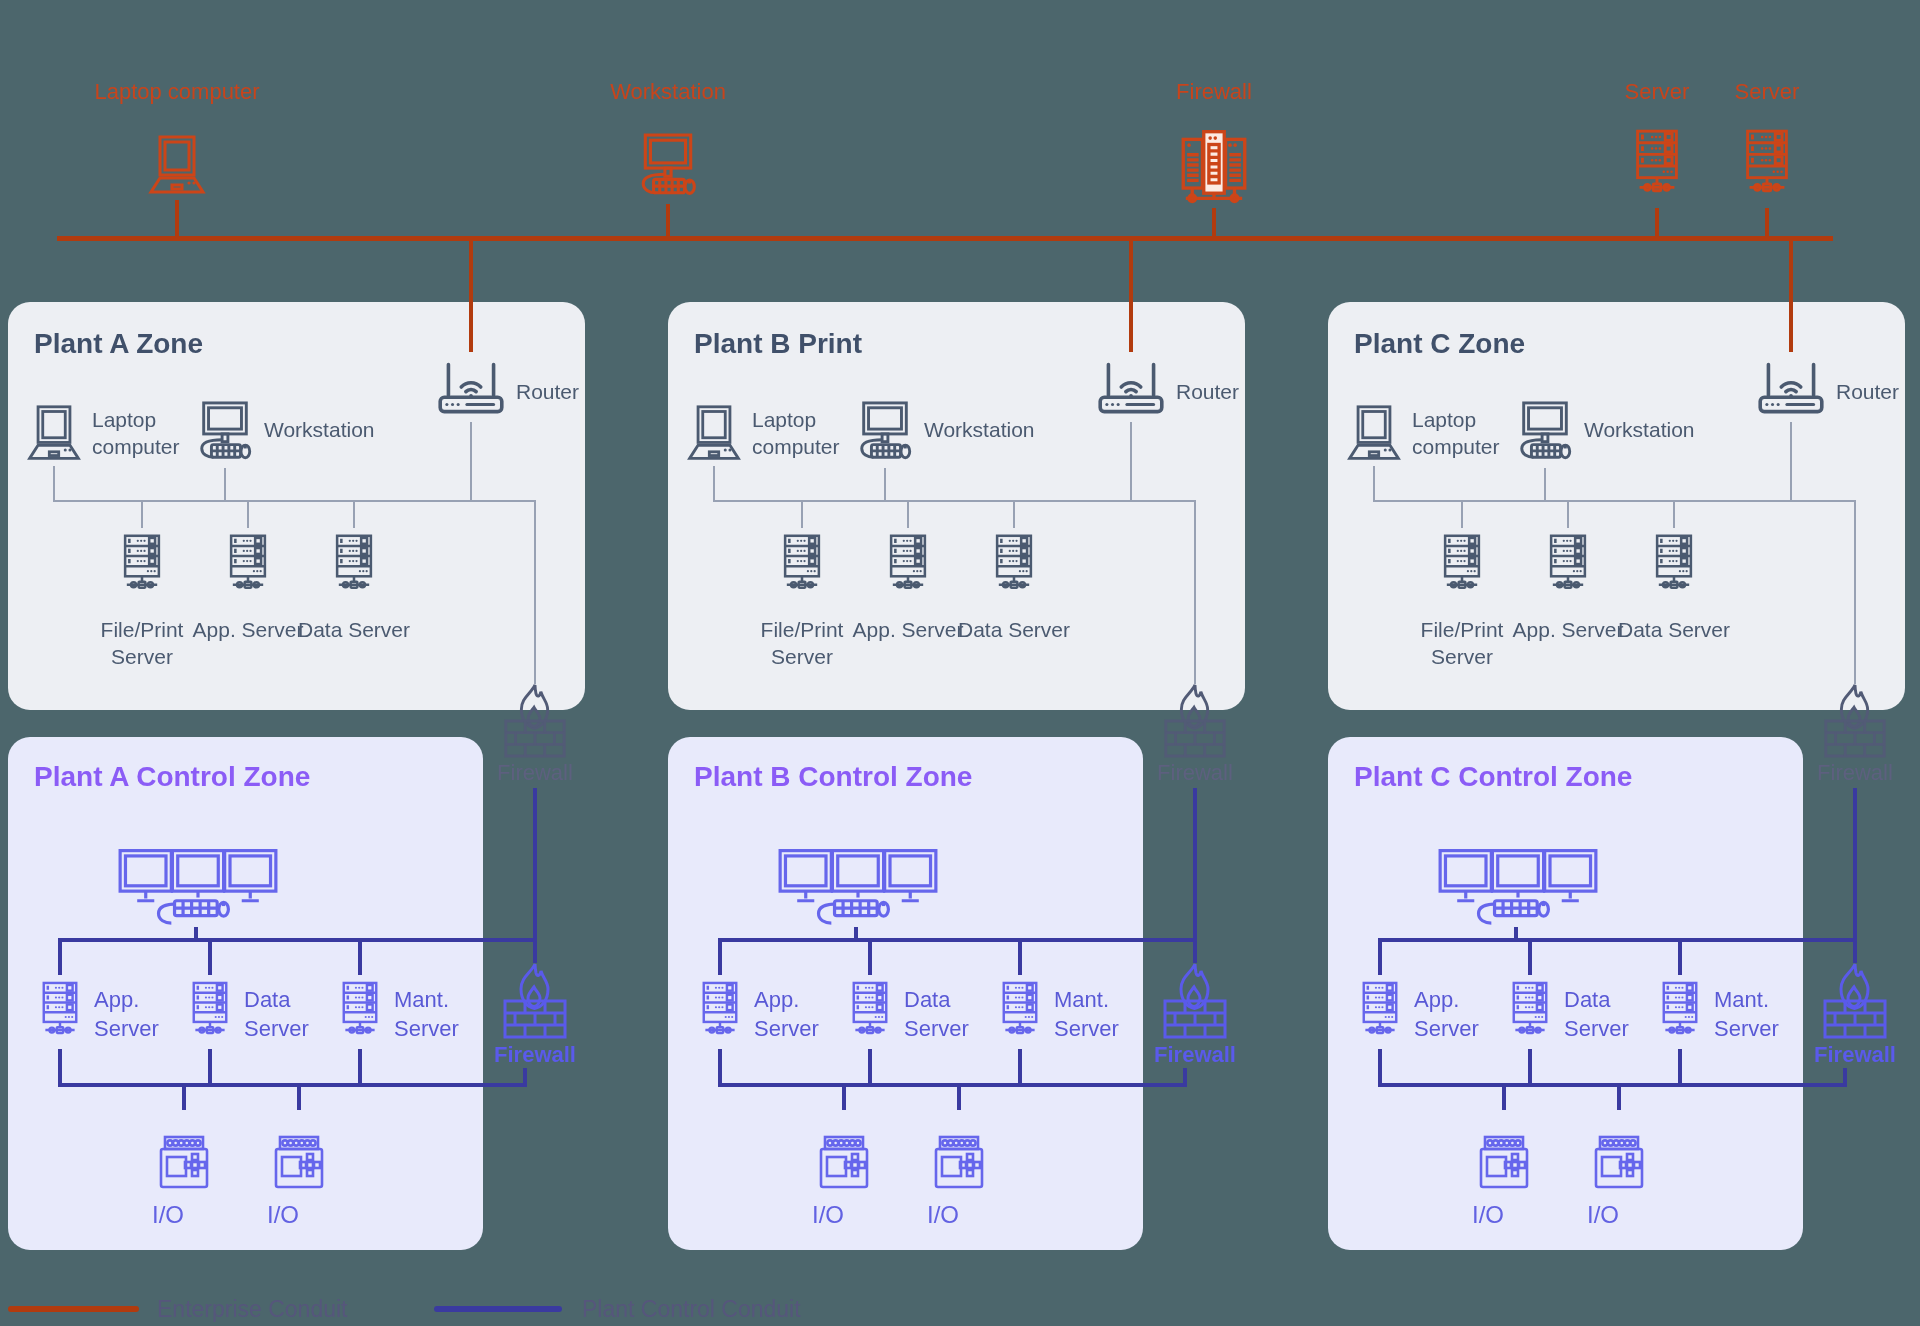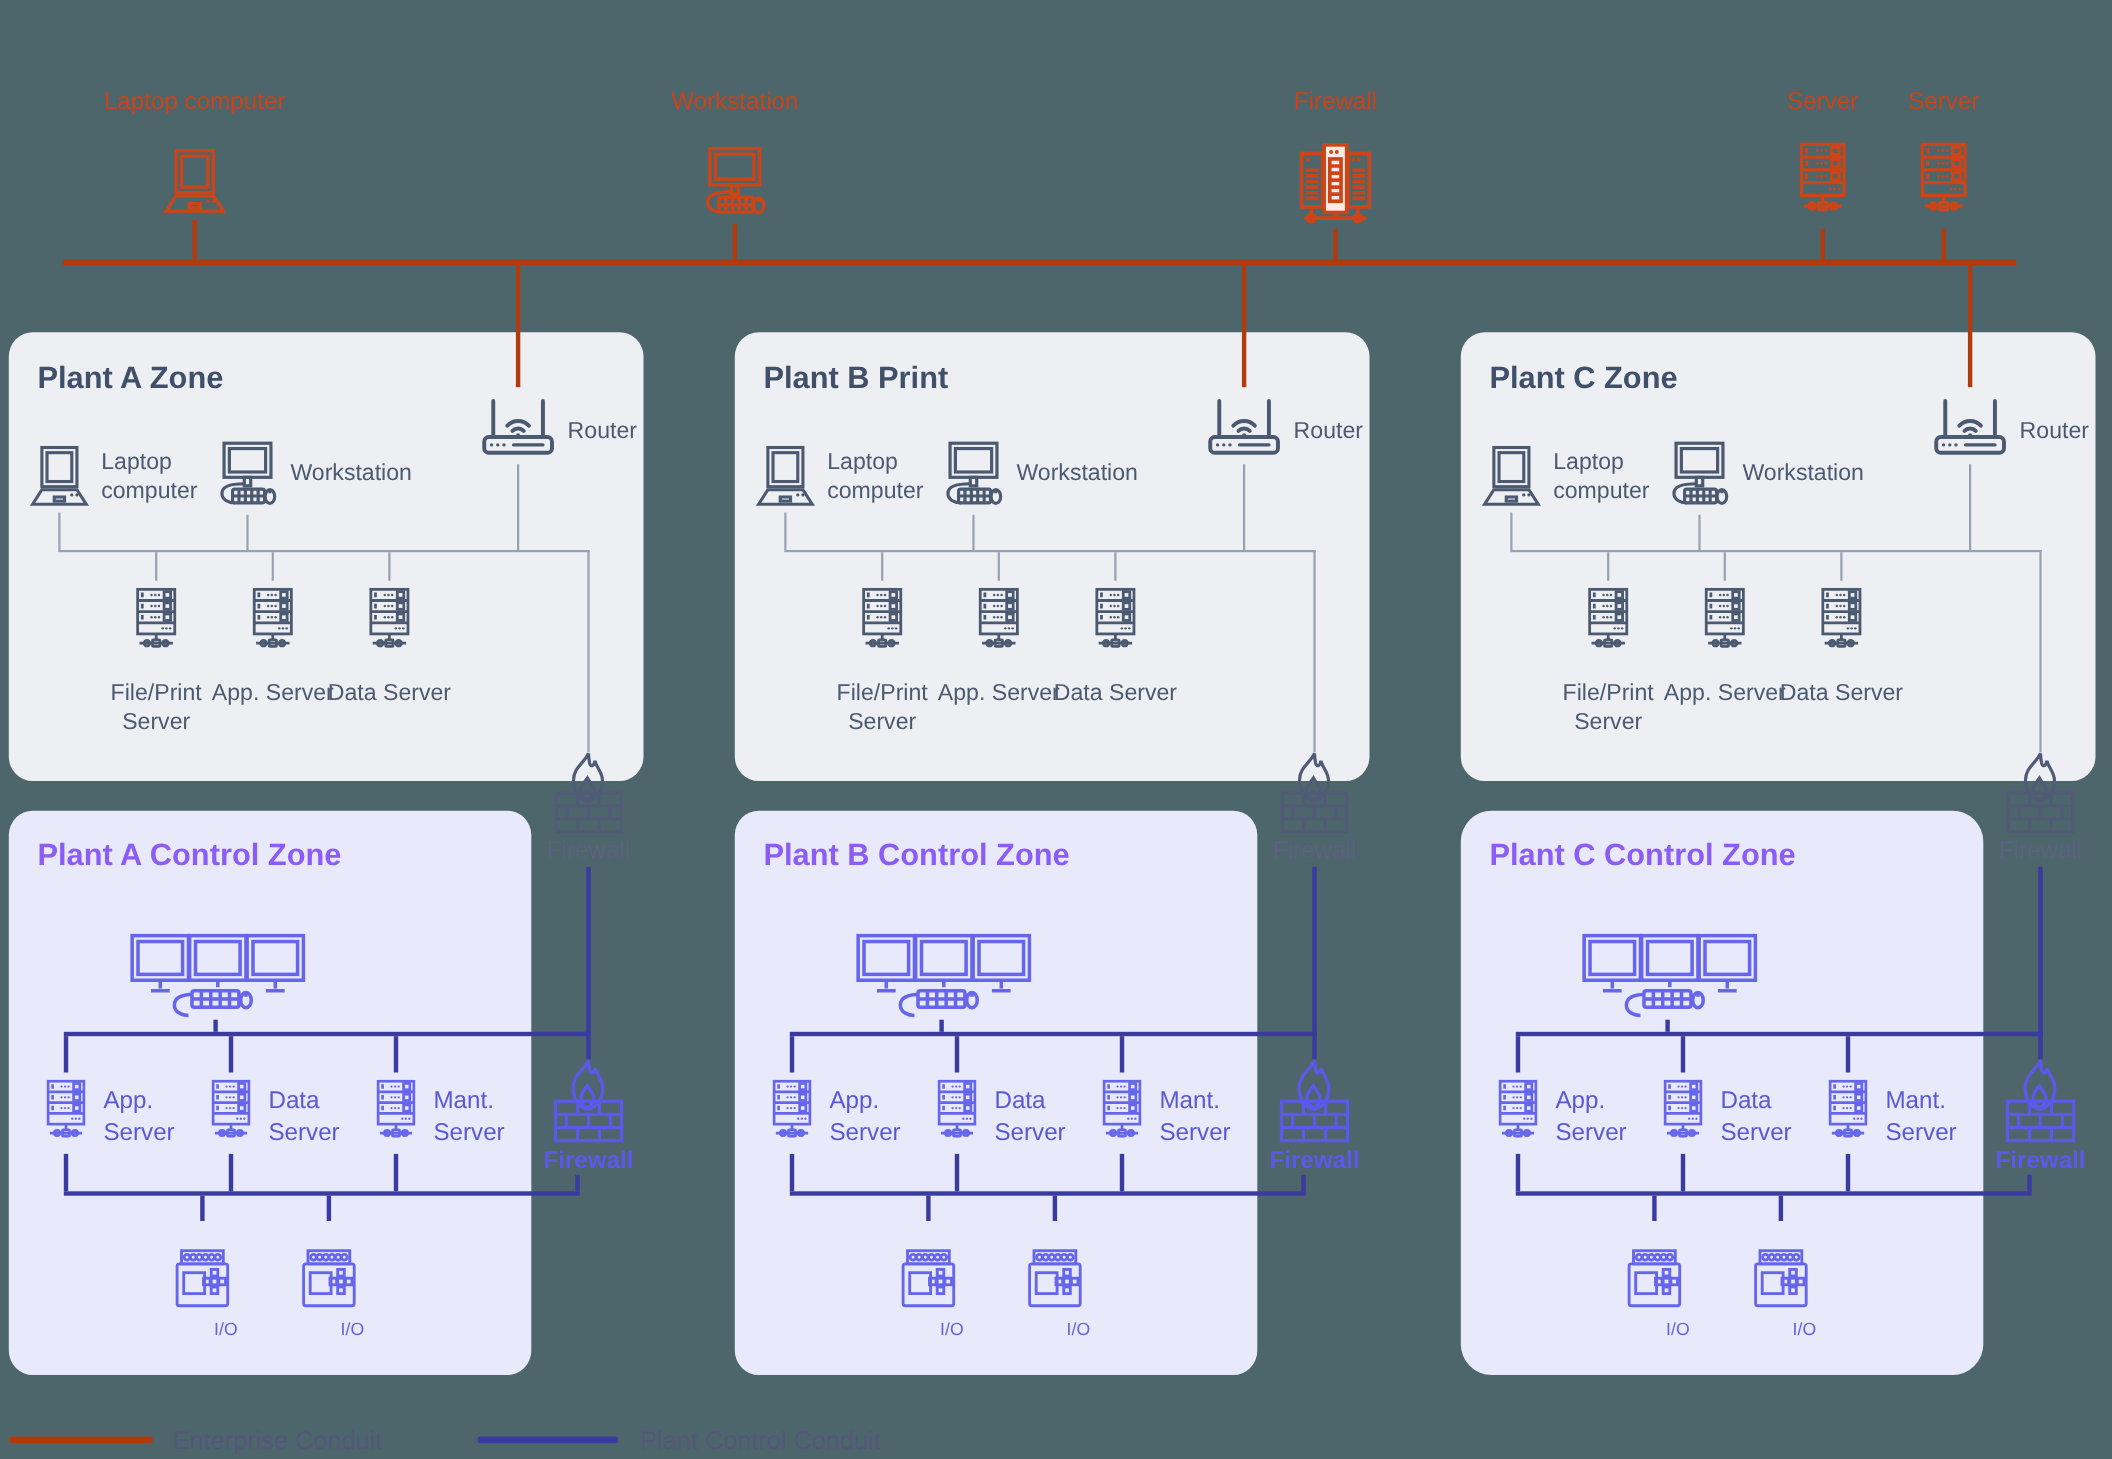--- a/index.html
+++ b/index.html
@@ -15,21 +15,21 @@
   .ent-title{left:26px;top:16px;color:#c8441b;font-size:30px;}
   .plant-title{left:26px;top:26px;color:#40506a;}
   .ctrl-title{left:26px;top:24px;color:#8b5cf6;}
   
   .lbl{position:absolute;font-size:21px;line-height:27px;color:#4b5a70;}
   .lbl-ent{color:#c8441b;font-size:22px;line-height:28px;}
   .lbl-ctrl{color:#5959d6;font-size:22px;line-height:29px;}
   .ctr{text-align:center;}
   .fw-lbl-gray{position:absolute;font-size:22px;font-weight:500;color:#5d607f;text-align:center;}
   .fw-lbl-purple{position:absolute;font-size:22px;font-weight:700;color:#5a5aea;text-align:center;}
-  .io-lbl{position:absolute;font-size:16px;color:#6262e2;text-align:right;}
+  .io-lbl{position:absolute;font-size:24px;color:#6262e2;text-align:left;}
   
   .rline{position:absolute;background:#b23b0e;}
   .gline{position:absolute;background:#98a1b3;}
   .bline{position:absolute;background:#3a3aa0;}
   .seg{position:absolute;height:6px;border-radius:3px;}
   .legend-text{position:absolute;font-size:23px;color:#56567c;}
   .icon{position:absolute;display:block;}
   .ent-ic{color:#cc4518;}
   .sl-ic{color:#4b5a70;}
   .pu-ic{color:#6666ec;}
@@ -449,21 +449,21 @@
     <div class="lbl ctr" style="left:74px;top:314px;width:120px;">File/Print Server</div>
     <div class="lbl ctr" style="left:180px;top:314px;width:120px;">App. Server</div>
     <div class="lbl ctr" style="left:286px;top:314px;width:120px;">Data Server</div>
 
     <svg class="icon fw-gray" style="left:490px;top:380px;width:74px;height:76px;">
           <use href="#sym-firewall"></use>
         </svg>
     <div class="fw-lbl-gray" style="left:467px;top:458px;width:120px;">Firewall</div>
   </div>
 
-  <div class="zone ctrl-zone" style="left: 1328px; border-radius: 28px;">
+  <div class="zone ctrl-zone" style="left: 1328px;">
     <div class="zone-title ctrl-title">Plant C Control Zone</div>
 
     <svg class="icon pu-ic" style="left:110px;top:110px;width:160px;height:84px;">
           <use href="#sym-hmi"></use>
         </svg>
 
     <div class="bline" style="left:525px;top:51px;width:4px;height:154px;"></div>
     <div class="bline" style="left:525px;top:205px;width:4px;height:21px;"></div>
 
     <div class="bline" style="left:186px;top:190px;width:4px;height:11px;"></div>

